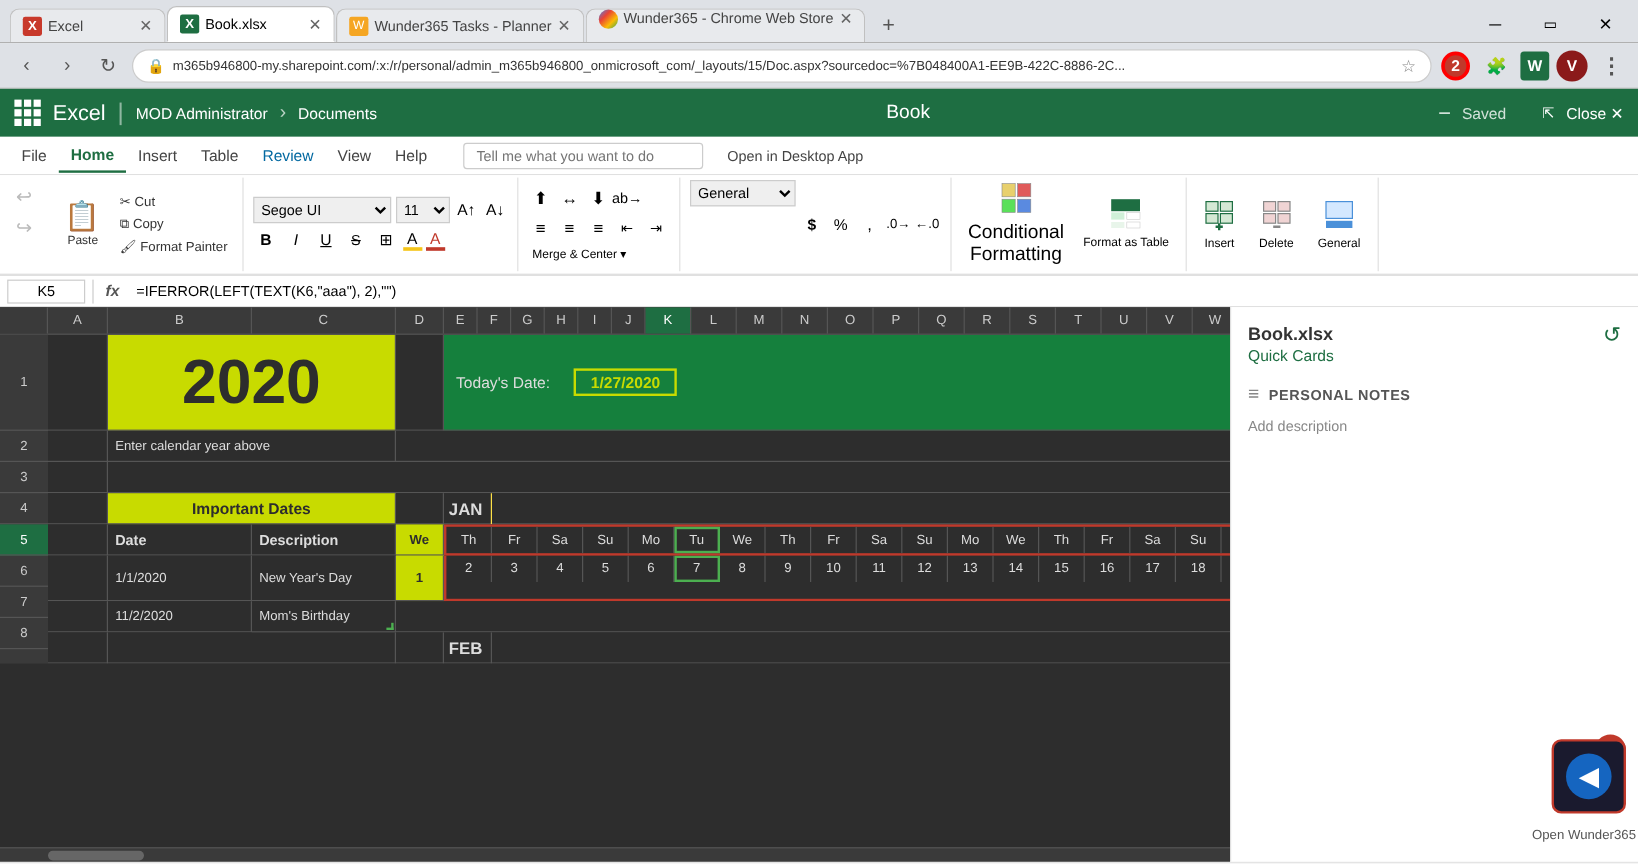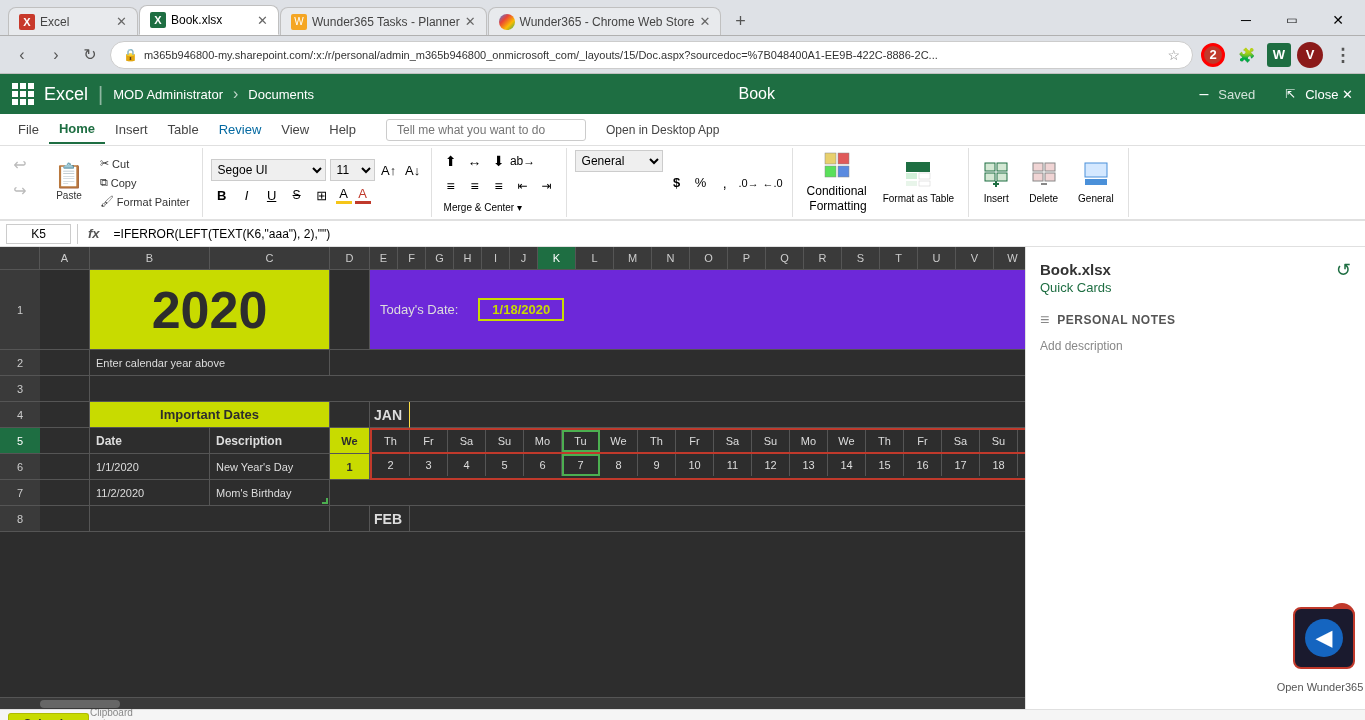--- a/index.html
+++ b/index.html
@@ -22,21 +22,21 @@
       <span>Book.xlsx</span>
       <span style="margin-left:auto; color:#666; font-size:13px;">✕</span>
     </div>
 
     <div style="display:flex; align-items:center; padding:0 10px; height:28px; background:#e8eaed; border-radius:8px 8px 0 0; font-size:12px; color:#444; gap:5px; border:1px solid #c0c0c0; border-bottom:none; min-width:190px;">
       <span style="width:16px; height:16px; background:#f5a623; border-radius:2px; display:flex; align-items:center; justify-content:center; font-size:10px; color:#fff; flex-shrink:0;">W</span>
       <span>Wunder365 Tasks - Planner</span>
       <span style="margin-left:auto; color:#666; font-size:13px;">✕</span>
     </div>
 
-    <div style="display:flex; align-items:center; padding:0 10px; height:28px; background:#e8eaed; border-radius:8px 8px 0 0; font-size:12px; color:#444; gap:5px; border:1px solid #c0c0c0; border-bottom:none; min-width:200px;">
+    <div style="display:flex; align-items:flex-start; padding:0 10px; height:28px; background:#e8eaed; border-radius:8px 8px 0 0; font-size:12px; color:#444; gap:5px; border:1px solid #c0c0c0; border-bottom:none; min-width:200px;">
       <span style="width:16px; height:16px; background:linear-gradient(135deg,#4285f4,#ea4335,#fbbc04,#34a853); border-radius:50%; flex-shrink:0;"></span>
       <span>Wunder365 - Chrome Web Store</span>
       <span style="margin-left:auto; color:#666; font-size:13px;">✕</span>
     </div>
 
     <div style="width:28px; height:28px; display:flex; align-items:center; justify-content:center; border-radius:50%; cursor:pointer; font-size:18px; color:#555; margin-left:4px;">
       <span>+</span>
     </div>
   </div>
 
@@ -200,21 +200,21 @@
     <div style="display:flex; align-items:center; gap:4px;">
       <div style="display:flex; flex-direction:column; align-items:center; cursor:pointer; padding:2px 6px; min-width:52px; gap:2px;">
         <span style="font-size:22px; line-height:1;">
           <svg width="26" height="26" viewBox="0 0 26 26">
             <rect x="1" y="1" width="11" height="11" fill="#e8d06d" stroke="#888" stroke-width="0.5"></rect>
             <rect x="14" y="1" width="11" height="11" fill="#e05a5a" stroke="#888" stroke-width="0.5"></rect>
             <rect x="1" y="14" width="11" height="11" fill="#5ae05a" stroke="#888" stroke-width="0.5"></rect>
             <rect x="14" y="14" width="11" height="11" fill="#5a8ae0" stroke="#888" stroke-width="0.5"></rect>
           </svg>
         </span>
-        <span style="font-size:12px; text-align:right; line-height:1.2;">Conditional<br>Formatting</span>
+        <span style="font-size:16px; text-align:center; line-height:1.2;">Conditional<br>Formatting</span>
       </div>
       <div style="display:flex; flex-direction:column; align-items:center; cursor:pointer; padding:2px 6px; min-width:52px; gap:2px;">
         <span style="font-size:22px; line-height:1;">
           <svg width="26" height="26" viewBox="0 0 26 26">
             <rect x="1" y="1" width="24" height="10" fill="#1e6e42"></rect>
             <rect x="1" y="12" width="11" height="6" fill="#d0f0d8"></rect>
             <rect x="14" y="12" width="11" height="6" fill="#fff" stroke="#ccc" stroke-width="0.5"></rect>
             <rect x="1" y="20" width="11" height="5" fill="#e8f5ea"></rect>
             <rect x="14" y="20" width="11" height="5" fill="#fff" stroke="#ccc" stroke-width="0.5"></rect>
           </svg>
@@ -316,23 +316,23 @@
       </div>
 
       <div style="flex:1; overflow:hidden;">
 
         <div style="display:flex; height:80px;">
           <div style="width:50px; min-width:50px; border-right:1px solid #555; border-bottom:1px solid #555; background:#2d2d2d;"></div>
           <div style="width:240px; min-width:240px; border-right:1px solid #555; border-bottom:1px solid #555; background:#c8db00; display:flex; align-items:center; justify-content:center;">
             <span style="font-size:52px; font-weight:bold; color:#2d2d2d; line-height:1;">2020</span>
           </div>
           <div style="width:40px; min-width:40px; border-right:1px solid #555; border-bottom:1px solid #555; background:#2d2d2d;"></div>
-          <div style="flex:1; border-bottom:1px solid #555; background:#6d28d9; display:flex; align-items:center; padding:0 10px;">
+          <div style="flex:1; border-bottom:1px solid #555; background:#15803d; display:flex; align-items:center; padding:0 10px;">
             <span style="color:#ddd; font-size:13px; margin-right:20px; white-space:nowrap;">Today's Date:</span>
-            <span style="color:#c8db00; font-size:13px; font-weight:bold; border:2px solid #c8db00; padding:2px 12px;">1/18/2020</span>
+            <span style="color:#c8db00; font-size:13px; font-weight:bold; border:2px solid #c8db00; padding:2px 12px;">1/27/2020</span>
           </div>
         </div>
 
         <div style="display:flex; height:26px;">
           <div style="width:50px; min-width:50px; border-right:1px solid #555; border-bottom:1px solid #555; background:#2d2d2d;"></div>
           <div style="width:240px; min-width:240px; border-right:1px solid #555; border-bottom:1px solid #555; background:#2d2d2d; display:flex; align-items:center; padding:0 6px;">
             <span style="color:#ddd; font-size:11px;">Enter calendar year above</span>
           </div>
           <div style="flex:1; border-bottom:1px solid #555; background:#2d2d2d;"></div>
         </div>
@@ -388,21 +388,21 @@
             <div style="width:38px; min-width:38px; height:22px; display:flex; align-items:center; justify-content:center; border-right:1px solid #555; font-size:11px; color:#ddd;">Su</div>
             <div style="width:38px; min-width:38px; height:22px; display:flex; align-items:center; justify-content:center; border-right:1px solid #555; font-size:11px; color:#ddd;">Mo</div>
 
           </div>
 
           <div style="position:relative; width:28px;">
             
           </div>
         </div>
 
-        <div style="display:flex; height:26px;">
+        <div style="display:flex; height:38px;">
           <div style="width:50px; min-width:50px; border-right:1px solid #555; border-bottom:1px solid #555; background:#2d2d2d;"></div>
           <div style="width:120px; min-width:120px; border-right:1px solid #555; border-bottom:1px solid #555; background:#2d2d2d; display:flex; align-items:center; padding:0 6px;">
             <span style="color:#ddd; font-size:11px;">1/1/2020</span>
           </div>
           <div style="width:120px; min-width:120px; border-right:1px solid #555; border-bottom:1px solid #555; background:#2d2d2d; display:flex; align-items:center; padding:0 6px;">
             <span style="color:#ddd; font-size:11px;">New Year's Day</span>
           </div>
 
           <div style="width:40px; min-width:40px; border-right:1px solid #555; border-bottom:1px solid #555; background:#c8db00; display:flex; align-items:center; justify-content:center;">
             <span style="color:#2d2d2d; font-size:11px; font-weight:bold;">1</span>

